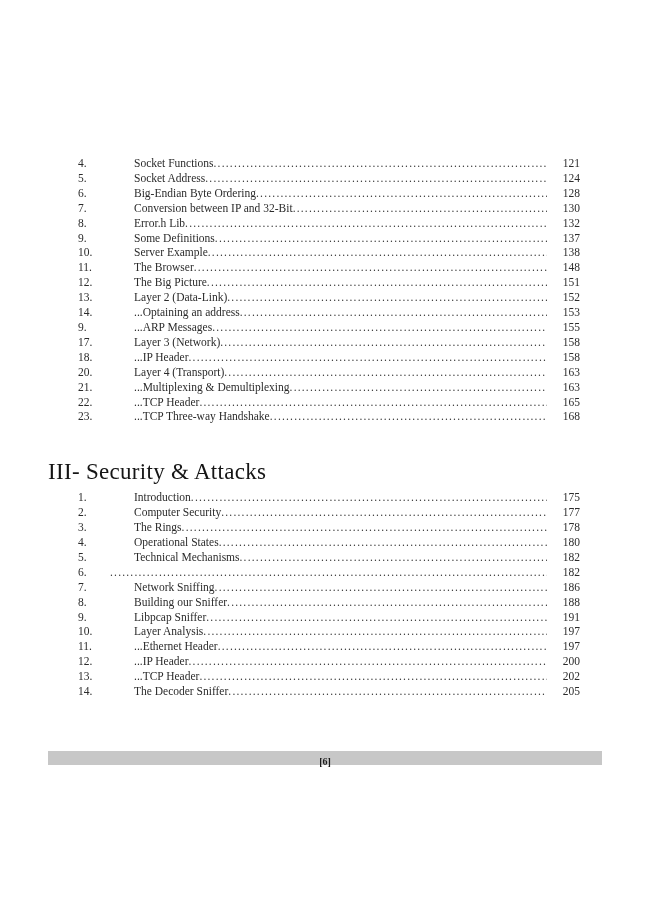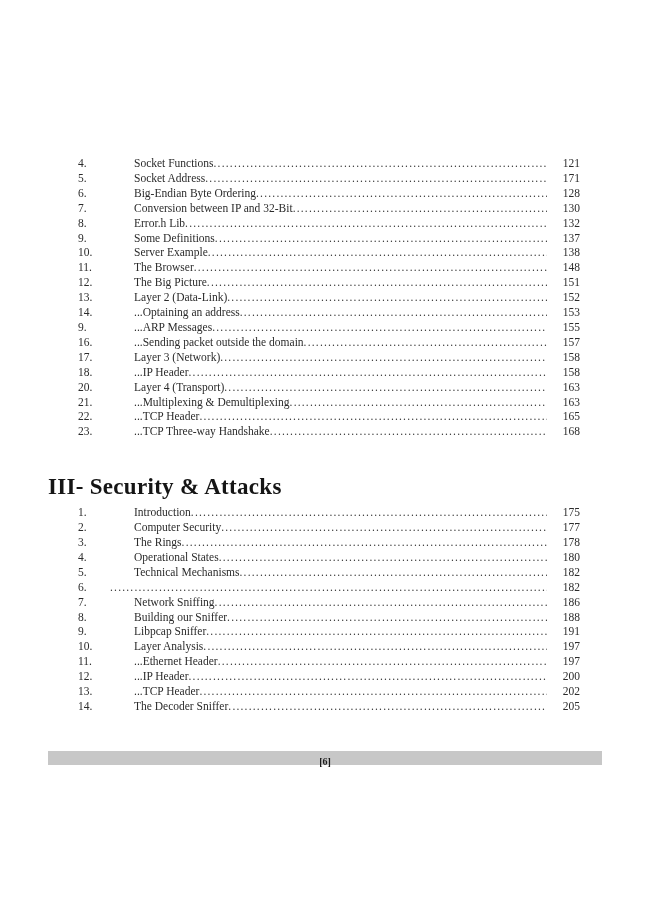--- a/index.html
+++ b/index.html
@@ -17,21 +17,21 @@
     filter: blur(0.25px); 
   }
   .toc {
     position: absolute;
     left: 48px; top: 156px;
     width: 532px;
   }
   .toc-section { margin: 0; }
   .section-heading {
     font-size: 23px;
-    font-weight: bold;
+    font-weight: normal;
     color: #151515;
     margin: 0;
     padding: 36px 0 6px 0;
     line-height: 24px;
     letter-spacing: 0.3px;
   }
   .toc-list { list-style: none; margin: 0; padding: 0; }
   .toc-row {
     display: flex;
     align-items: baseline;
@@ -81,21 +81,21 @@
     <span class="entry-num">4.</span>
     <span class="entry-title">Socket Functions</span>
     <span class="leader"></span>
     <span class="entry-page">121</span>
   </li>
 
   <li class="toc-row">
     <span class="entry-num">5.</span>
     <span class="entry-title">Socket Address</span>
     <span class="leader"></span>
-    <span class="entry-page">171</span>
+    <span class="entry-page">124</span>
   </li>
 
   <li class="toc-row">
     <span class="entry-num">6.</span>
     <span class="entry-title">Big-Endian Byte Ordering</span>
     <span class="leader"></span>
     <span class="entry-page">128</span>
   </li>
 
   <li class="toc-row">
@@ -154,26 +154,20 @@
     <span class="entry-page">153</span>
   </li>
 
   <li class="toc-row">
     <span class="entry-num">9.</span>
     <span class="entry-title">...ARP Messages</span>
     <span class="leader"></span>
     <span class="entry-page">155</span>
   </li>
 
-  <li class="toc-row">
-    <span class="entry-num">16.</span>
-    <span class="entry-title">...Sending packet outside the domain</span>
-    <span class="leader"></span>
-    <span class="entry-page">157</span>
-  </li>
 
   <li class="toc-row">
     <span class="entry-num">17.</span>
     <span class="entry-title">Layer 3 (Network)</span>
     <span class="leader"></span>
     <span class="entry-page">158</span>
   </li>
 
   <li class="toc-row">
     <span class="entry-num">18.</span>

